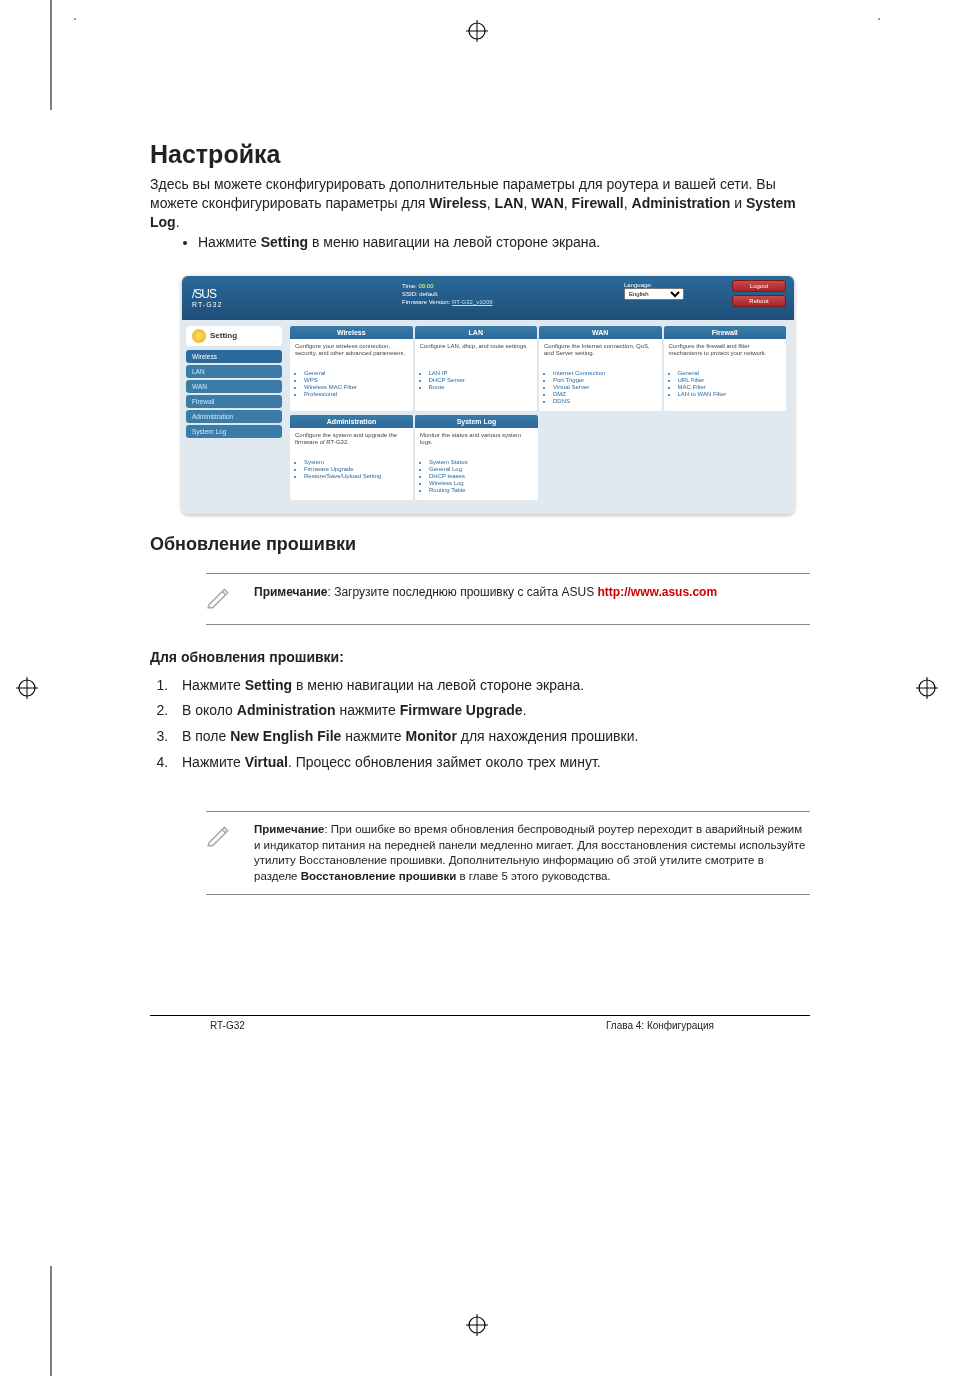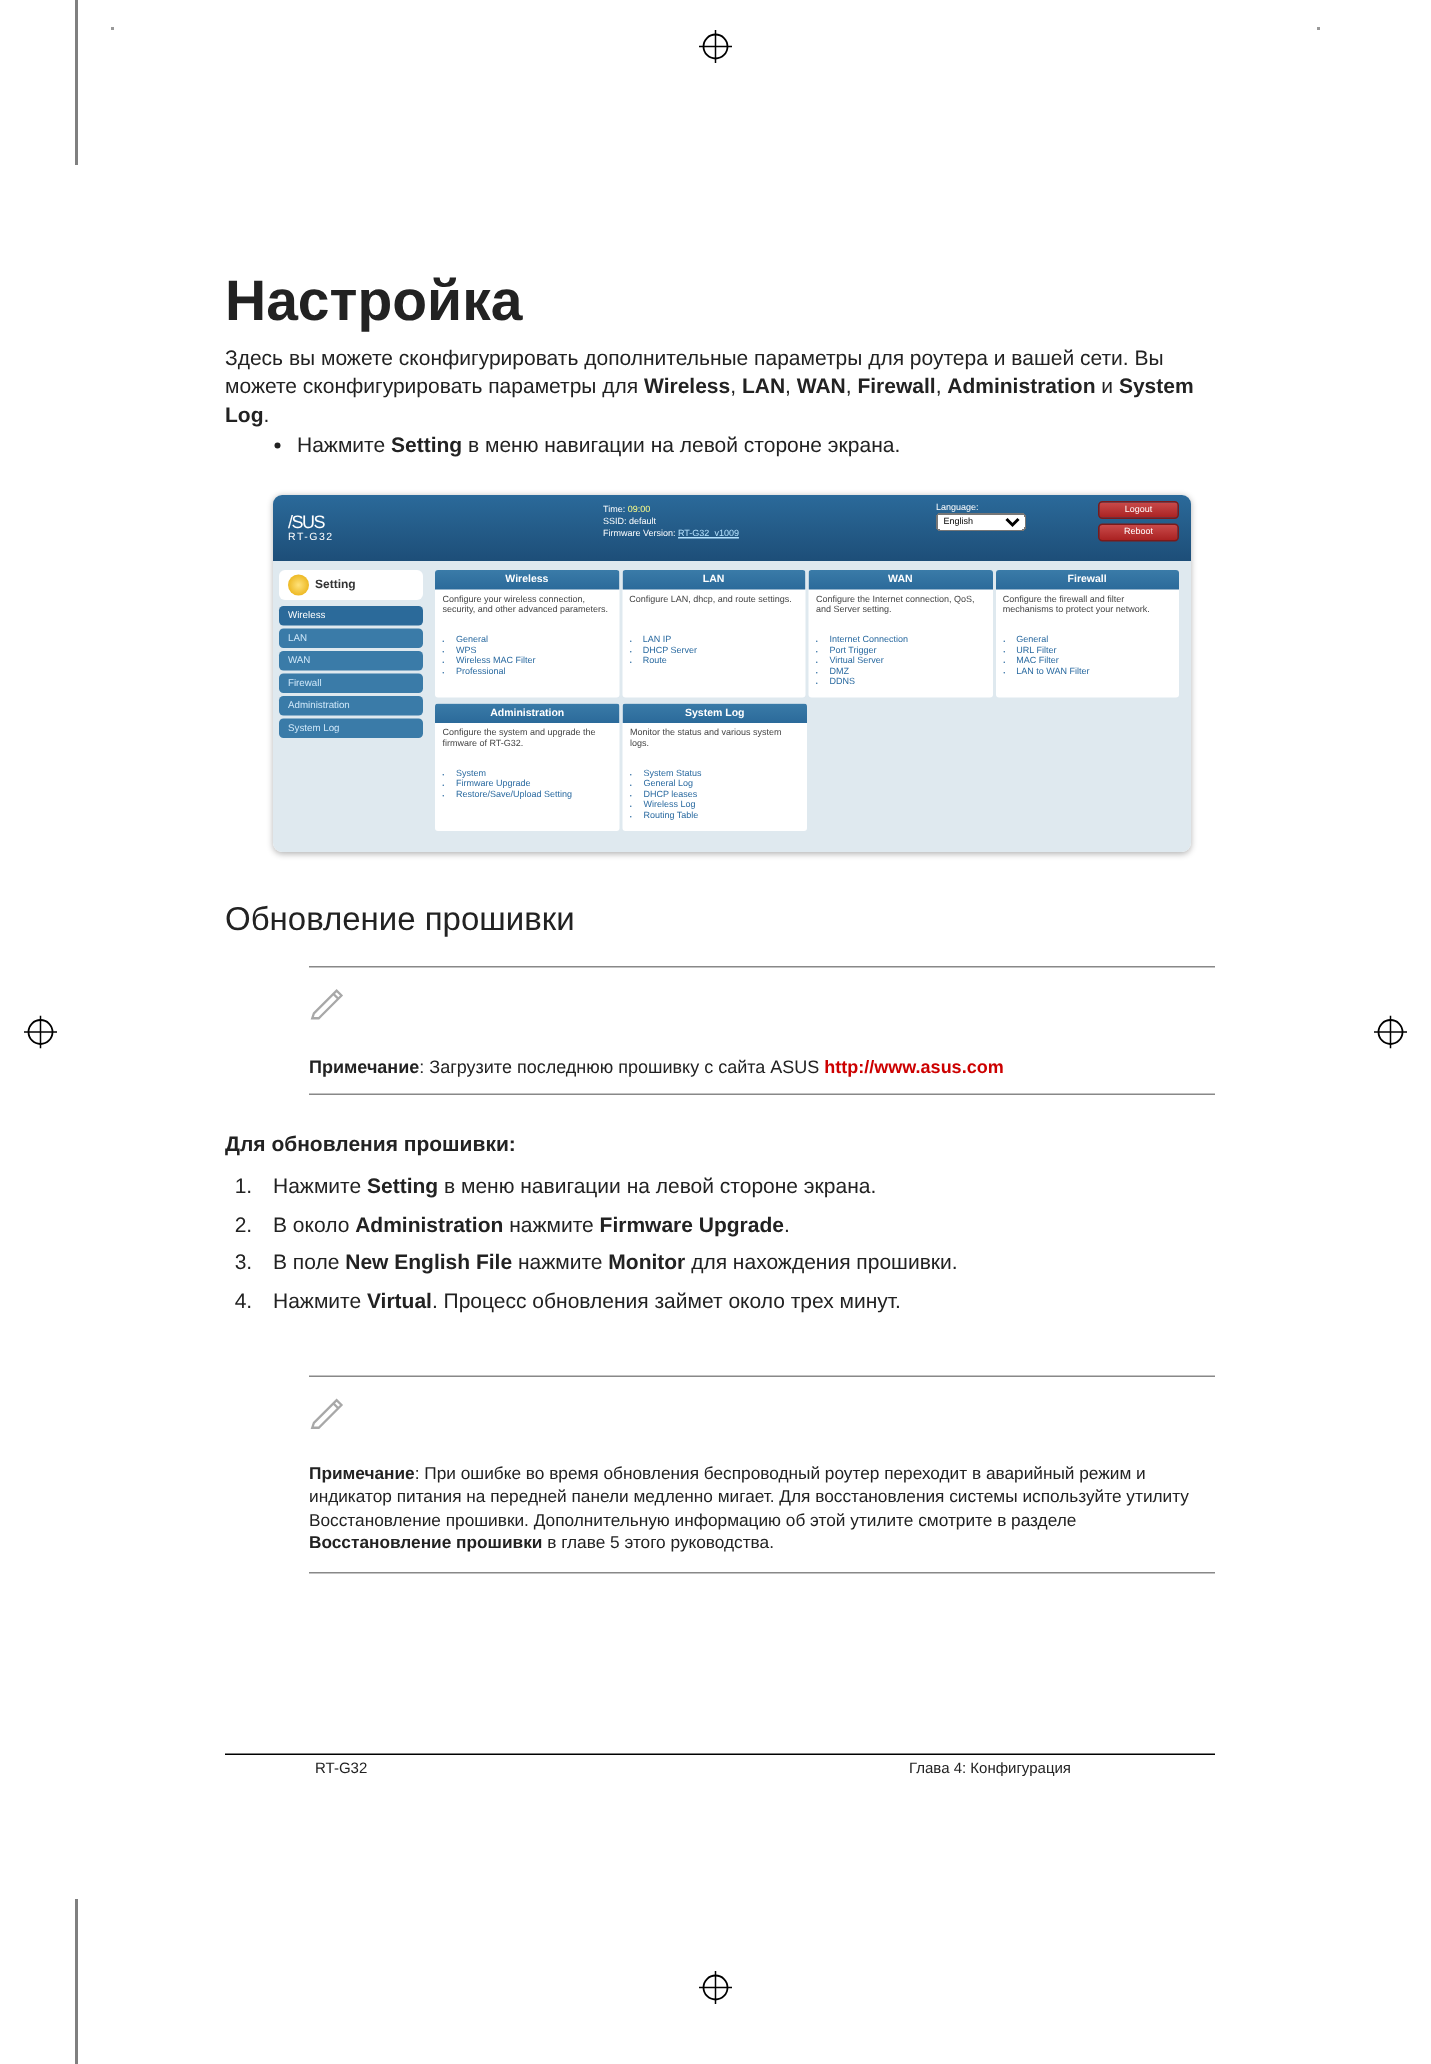--- a/index.html
+++ b/index.html
@@ -15,21 +15,21 @@
   .reg-top .reg-mark { top: 2px; left: 50%; transform: translateX(-50%); }
   .reg-bottom .reg-mark { top: 2px; left: 50%; transform: translateX(-50%); }
   .side-reg { position: absolute; top: 50%; transform: translateY(-50%); width:22px; height:22px; }
   .side-reg.left { left: 16px; }
   .side-reg.right { right: 16px; }
   .crop { position:absolute; background:#808080; }
   .crop.v { width:2px; height:110px; }
 
   
   .page { position:absolute; top:140px; left:150px; width:660px; }
-  h1.title { font-size: 38px; font-weight: bold; margin-bottom: 6px; margin-top: 40px; }
+  h1.title { font-size: 25px; font-weight: bold; margin-bottom: 6px; }
   p.intro { font-size: 14px; line-height: 1.35; margin-bottom: 2px; }
   p.intro b { font-weight: bold; }
   .sub-heading { font-size: 14px; font-weight: bold; margin-top: 24px; margin-bottom: 10px; }
   ul.bullet { list-style: disc; padding-left: 48px; font-size: 14px; }
   ul.bullet li { margin-bottom: 4px; }
 
   
   .router-ui { margin-top: 26px; width: 612px; margin-left: 32px; border-radius: 6px; overflow: hidden; font-size: 7px; box-shadow: 0 1px 4px rgba(0,0,0,.3); }
   .ru-header { background: linear-gradient(#2b6a9a,#1d4e78); color:#fff; display:flex; align-items:center; padding:6px 10px; position:relative; height:44px; }
   .ru-logo { font-weight:normal; font-size:12px; letter-spacing:-1px; line-height:1; }
@@ -49,23 +49,23 @@
   .ru-nav div.sel { background:#2b6a9a; color:#fff; }
   .ru-main { flex:1; padding:6px 8px 14px 4px; }
   .ru-grid { display:grid; grid-template-columns:repeat(4,1fr); gap:2px; }
   .ru-card { background:#fff; border-radius:2px; overflow:hidden; }
   .ru-card-h { background:linear-gradient(#3a7ba8,#2b6a9a); color:#fff; text-align:center; font-size:7px; font-weight:bold; padding:3px 0; }
   .ru-card-d { font-size:6px; color:#444; padding:4px 5px 2px 5px; line-height:1.25; min-height:26px; }
   .ru-card ul { list-style:disc; padding:4px 4px 6px 14px; font-size:6px; color:#2a6aa0; }
   .ru-card ul li { margin:1px 0; }
   .ru-grid2 { display:grid; grid-template-columns:repeat(2,1fr); gap:2px; margin-top:4px; width:50%; }
 
-  h2.fw { font-size: 22px; font-weight: normal; margin-top: 32px; margin-bottom: 18px; }
+  h2.fw { font-size: 18px; font-weight: bold; margin-top: 20px; margin-bottom: 18px; }
   .note-row { display:flex; align-items:flex-start; gap:16px; border-top:1px solid #888; border-bottom:1px solid #888; padding:10px 0; margin-left:0; }
-  .note-row.narrow { margin-left:56px; width:604px;flex-direction:column; }
+  .note-row.narrow { margin-left:56px; width:604px; }
   .note-ico { width:32px; flex:0 0 32px; color:#999; }
   .note-ico svg { width:26px; height:26px; }
   .note-txt { font-size:12px; line-height:1.35; }
   .note-txt b { font-weight:bold; }
   .note-txt a { color:#c00; font-weight:bold; text-decoration:none; }
   ol.steps { font-size:14px; line-height:1.55; padding-left:22px; margin-top:8px; }
   ol.steps li { margin-bottom:4px; padding-left:10px; }
   .footer-line { border-top:1px solid #000; margin-top:120px; width:660px; }
   .footer-row { display:flex; justify-content:space-between; font-size:10px; padding-top:4px; }
 </style>

